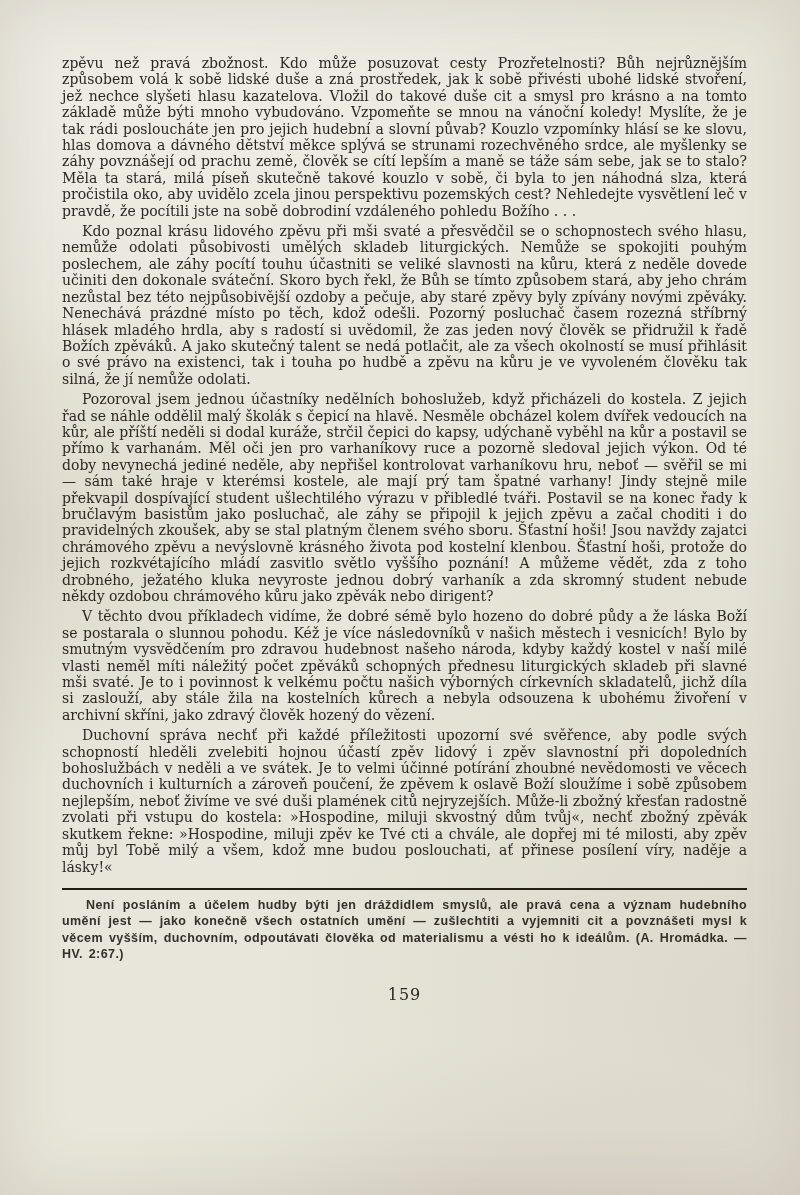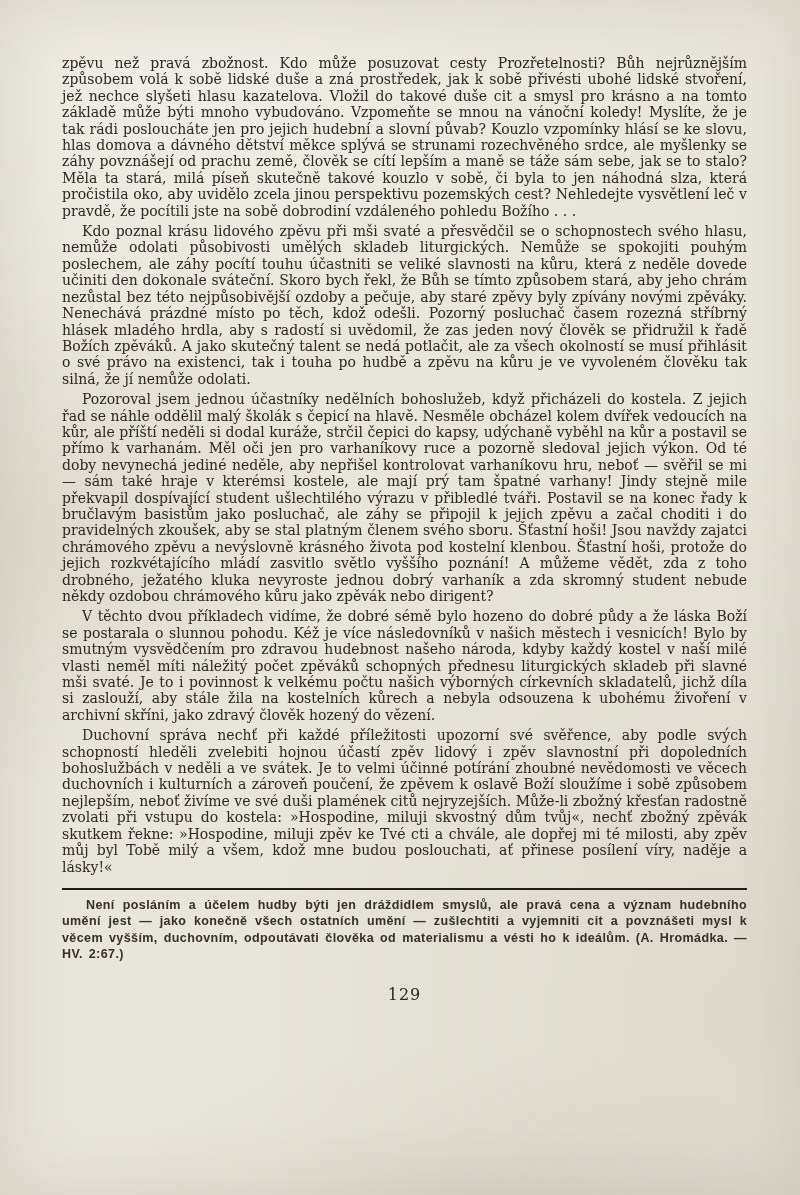--- a/index.html
+++ b/index.html
@@ -71,14 +71,14 @@
     <p class="para">Kdo poznal krásu lidového zpěvu při mši svaté a přesvědčil se o schopnostech svého hlasu, nemůže odolati působivosti umělých skladeb liturgických. Nemůže se spokojiti pouhým poslechem, ale záhy pocítí touhu účastniti se veliké slavnosti na kůru, která z neděle dovede učiniti den dokonale sváteční. Skoro bych řekl, že Bůh se tímto způsobem stará, aby jeho chrám nezůstal bez této nejpůsobivější ozdoby a pečuje, aby staré zpěvy byly zpívány novými zpěváky. Nenechává prázdné místo po těch, kdož odešli. Pozorný posluchač časem rozezná stříbrný hlásek mladého hrdla, aby s radostí si uvědomil, že zas jeden nový člověk se přidružil k řadě Božích zpěváků. A jako skutečný talent se nedá potlačit, ale za všech okolností se musí přihlásit o své právo na existenci, tak i touha po hudbě a zpěvu na kůru je ve vyvoleném člověku tak silná, že jí nemůže odolati.</p>
     <p class="para">Pozoroval jsem jednou účastníky nedělních bohoslužeb, když přicházeli do kostela. Z jejich řad se náhle oddělil malý školák s čepicí na hlavě. Nesměle obcházel kolem dvířek vedoucích na kůr, ale příští neděli si dodal kuráže, strčil čepici do kapsy, udýchaně vyběhl na kůr a postavil se přímo k varhanám. Měl oči jen pro varhaníkovy ruce a pozorně sledoval jejich výkon. Od té doby nevynechá jediné neděle, aby nepřišel kontrolovat varhaníkovu hru, neboť — svěřil se mi — sám také hraje v kterémsi kostele, ale mají prý tam špatné varhany! Jindy stejně mile překvapil dospívající student ušlechtilého výrazu v přibledlé tváři. Postavil se na konec řady k bručlavým basistům jako posluchač, ale záhy se připojil k jejich zpěvu a začal choditi i do pravidelných zkoušek, aby se stal platným členem svého sboru. Šťastní hoši! Jsou navždy zajatci chrámového zpěvu a nevýslovně krásného života pod kostelní klenbou. Šťastní hoši, protože do jejich rozkvétajícího mládí zasvitlo světlo vyššího poznání! A můžeme vědět, zda z toho drobného, ježatého kluka nevyroste jednou dobrý varhaník a zda skromný student nebude někdy ozdobou chrámového kůru jako zpěvák nebo dirigent?</p>
     <p class="para">V těchto dvou příkladech vidíme, že dobré sémě bylo hozeno do dobré půdy a že láska Boží se postarala o slunnou pohodu. Kéž je více následovníků v našich městech i vesnicích! Bylo by smutným vysvědčením pro zdravou hudebnost našeho národa, kdyby každý kostel v naší milé vlasti neměl míti náležitý počet zpěváků schopných přednesu liturgických skladeb při slavné mši svaté. Je to i povinnost k velkému počtu našich výborných církevních skladatelů, jichž díla si zaslouží, aby stále žila na kostelních kůrech a nebyla odsouzena k ubohému živoření v archivní skříni, jako zdravý člověk hozený do vězení.</p>
     <p class="para">Duchovní správa nechť při každé příležitosti upozorní své svěřence, aby podle svých schopností hleděli zvelebiti hojnou účastí zpěv lidový i zpěv slavnostní při dopoledních bohoslužbách v neděli a ve svátek. Je to velmi účinné potírání zhoubné nevědomosti ve věcech duchovních i kulturních a zároveň poučení, že zpěvem k oslavě Boží sloužíme i sobě způsobem nejlepším, neboť živíme ve své duši plamének citů nejryzejších. Může-li zbožný křesťan radostně zvolati při vstupu do kostela: »Hospodine, miluji skvostný dům tvůj«, nechť zbožný zpěvák skutkem řekne: »Hospodine, miluji zpěv ke Tvé cti a chvále, ale dopřej mi té milosti, aby zpěv můj byl Tobě milý a všem, kdož mne budou poslouchati, ať přinese posílení víry, naděje a lásky!«</p>
   </main>
 
   <hr class="footnote-rule">
 
   <aside class="footnote">Není posláním a účelem hudby býti jen dráždidlem smyslů, ale pravá cena a význam hudebního umění jest — jako konečně všech ostatních umění — zušlechtiti a vyjemniti cit a povznášeti mysl k věcem vyšším, duchovním, odpoutávati člověka od materialismu a vésti ho k ideálům. (A. Hromádka. — HV. 2:67.)</aside>
 
-  <div class="page-number">129</div>
+  <div class="page-number">159</div>
 </div>
 
 </body></html>

